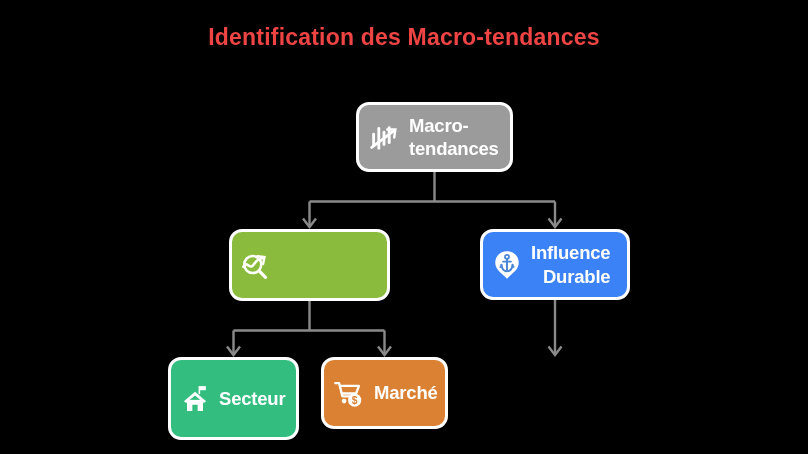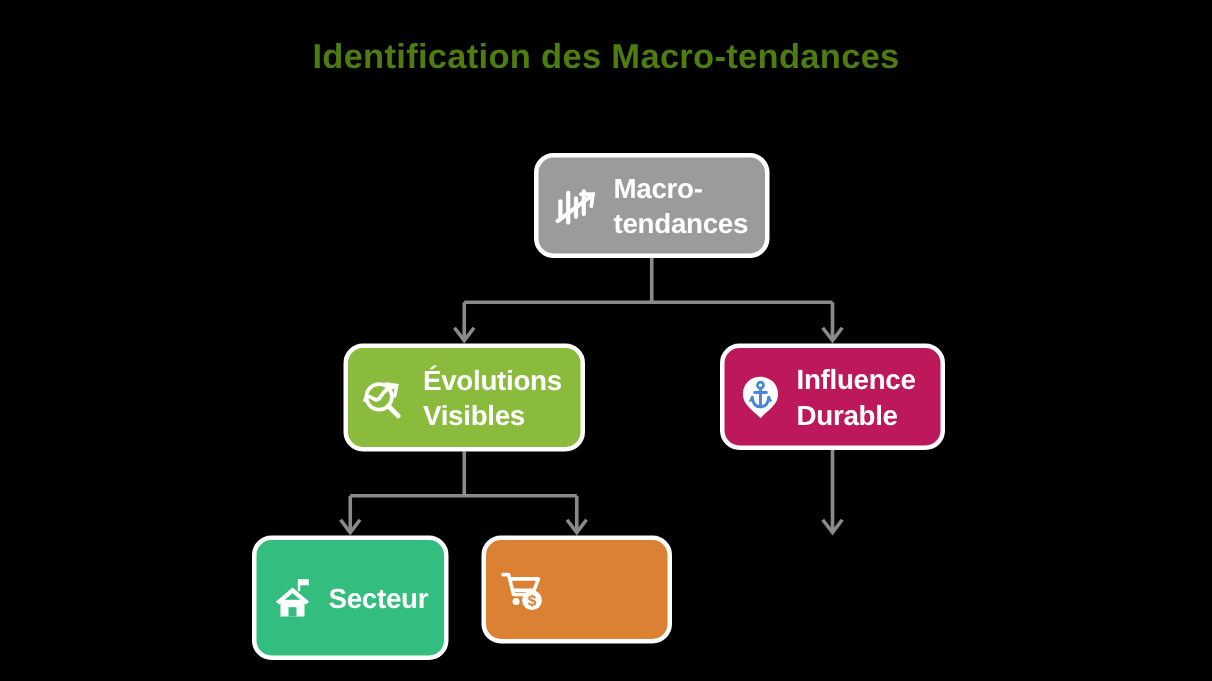--- a/index.html
+++ b/index.html
@@ -20,21 +20,21 @@
   .n-march {left:321px;top:357px;width:127px;height:72px;}
   .n-strat {left:471px;top:357px;width:168px;height:72px;}
   .accent-fill{fill:var(--accent);}
   .accent-stroke{stroke:var(--accent);fill:none;}
 </style>
 </head>
 <body>
 
 <div class="canvas" style="background-color: rgb(0, 0, 0);">
 
-  <div class="title" style="color: #4d7c0f;">Identification des Macro-tendances</div>
+  <div class="title" style="color: #ef4444;">Identification des Macro-tendances</div>
 
   <svg class="edges" viewBox="0 0 808 454" fill="none" style="stroke: rgb(138, 138, 138);">
     <g stroke-width="2.4" stroke-linecap="butt" stroke-linejoin="miter">
       <path d="M434.5 172 V201.5 M309.5 201.5 H555 M309.5 201.5 V226 M555 201.5 V226"></path>
       <polyline points="303,218.5 309.5,227 316,218.5"></polyline>
       <polyline points="548.5,218.5 555,227 561.5,218.5"></polyline>
       <path d="M309.5 301 V330.5 M233.5 330.5 H384.5 M233.5 330.5 V354 M384.5 330.5 V354"></path>
       <polyline points="227,346.5 233.5,355 240,346.5"></polyline>
       <polyline points="378,346.5 384.5,355 391,346.5"></polyline>
       <path d="M555 300 V354"></path>
@@ -59,25 +59,23 @@
 
   <div class="node n-evol" style="background-color: rgb(138, 187, 61); --accent: #8abb3d;">
     <svg width="34" height="34" viewBox="0 0 36 36">
       <g stroke="#fff" stroke-linecap="round" fill="none">
         <circle cx="13.5" cy="17.5" r="9" stroke-width="2.7"></circle>
         <line x1="20" y1="24" x2="27" y2="31" stroke-width="3.4"></line>
         <path d="M3.5 20 C7 12.5 10.5 24 14.5 17.5 C17.5 12.5 21.5 10.5 25 10.5" stroke-width="2.7"></path>
         <path d="M18.5 8.5 L26 9.5 L24.5 17" stroke-width="2.4"></path>
       </g>
     </svg>
-    <span class="label">Évolutions
-Visibles</span>
   </div>
 
-  <div class="node n-infl" style="background-color: #be185d; --accent: #4a86d8;">
+  <div class="node n-infl" style="background-color: #3b82f6; text-align: right; --accent: #4a86d8;">
     <svg width="32" height="32" viewBox="0 0 36 36">
       <path fill="#fff" d="M18 2.5 C10.3 2.5 4.8 8 4.8 15.5 C4.8 23.5 12.5 27.5 18 33.5 C23.5 27.5 31.2 23.5 31.2 15.5 C31.2 8 25.7 2.5 18 2.5 Z"></path>
       <g class="accent-stroke" stroke-linecap="round">
         <circle cx="18" cy="8.8" r="2.3" stroke-width="2"></circle>
         <line x1="18" y1="11.1" x2="18" y2="23.5" stroke-width="2.2"></line>
         <line x1="13.6" y1="14.2" x2="22.4" y2="14.2" stroke-width="2.2"></line>
         <path d="M11.8 17.8 C12.3 22.8 14.9 25 18 25 C21.1 25 23.7 22.8 24.2 17.8" stroke-width="2.2"></path>
         <path d="M11.8 17.8 L10.4 20.4 M24.2 17.8 L25.6 20.4" stroke-width="1.8"></path>
       </g>
     </svg>
@@ -101,16 +99,17 @@
   <div class="node n-march" style="background-color: rgb(219, 129, 52); --accent: #db8134;">
     <svg width="34" height="34" viewBox="0 0 36 36">
       <g stroke="#fff" stroke-linecap="round" stroke-linejoin="round" fill="none">
         <path d="M3.5 7.5 H7.5 L11 21.5 H24.5" stroke-width="2.5"></path>
         <path d="M9 10.5 H28.5 L25.5 18.5 H10.5" stroke-width="2.5"></path>
       </g>
       <circle cx="12.8" cy="26.5" r="2.5" fill="#fff"></circle>
       <circle cx="24" cy="25.5" r="7" fill="#fff"></circle>
       <text x="24" y="29.3" text-anchor="middle" font-family="Liberation Sans, sans-serif" font-size="11" font-weight="bold" class="accent-fill">$</text>
     </svg>
+    <span class="label">Marché</span>
   </div>
 
 
 </div>
 
 </body></html>

